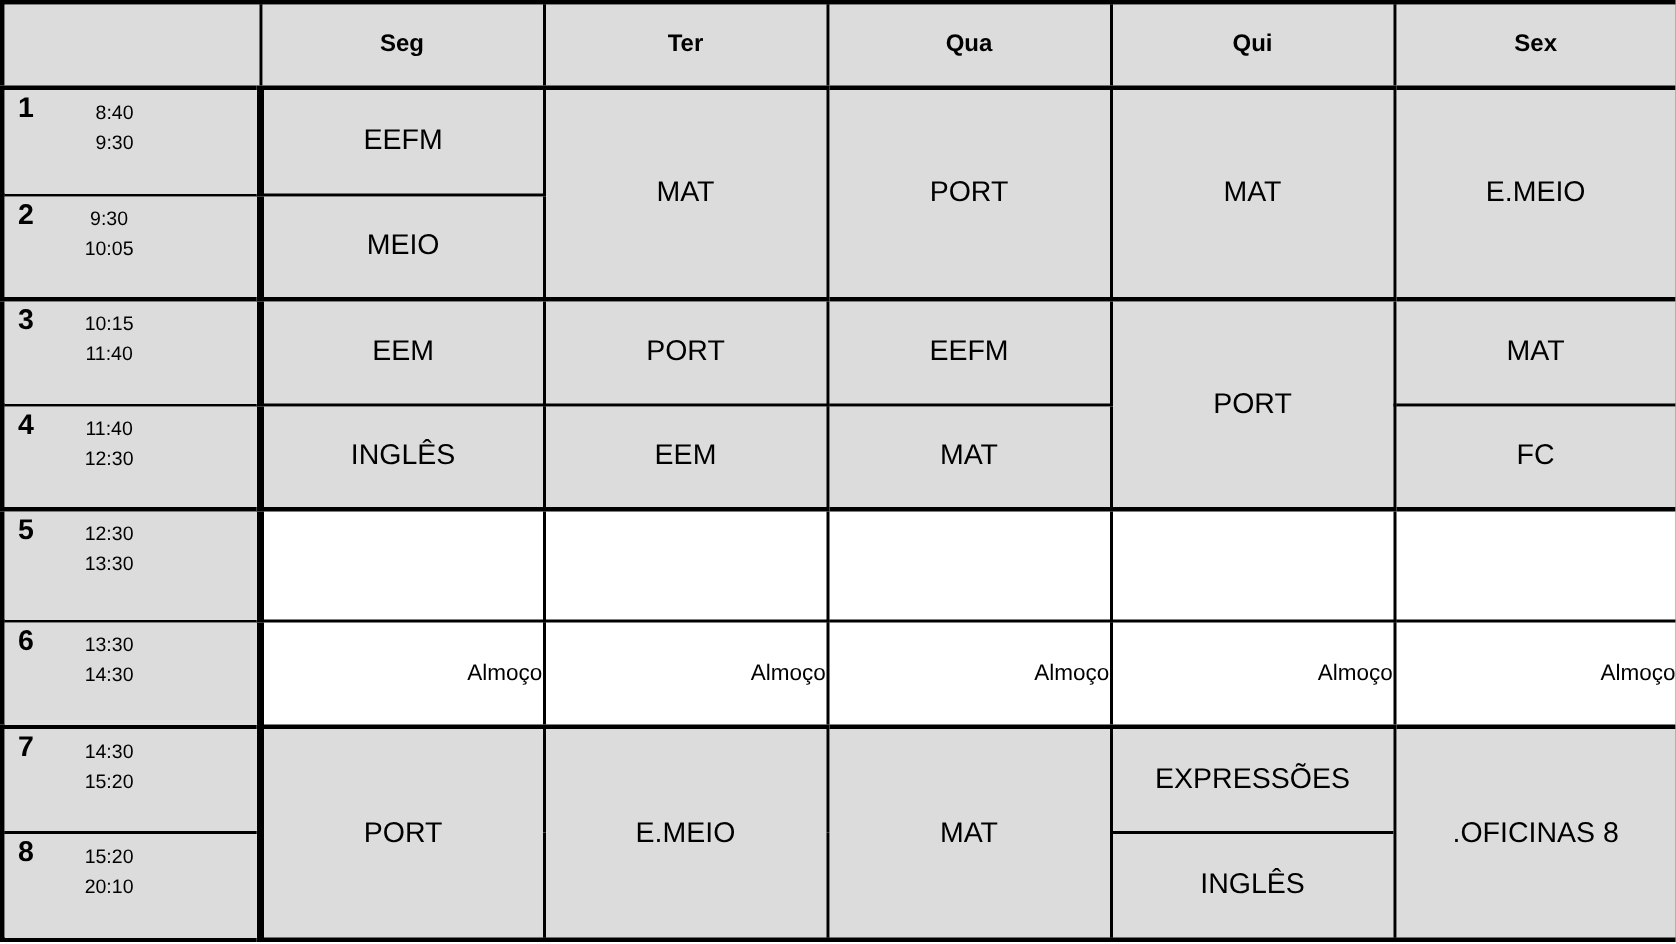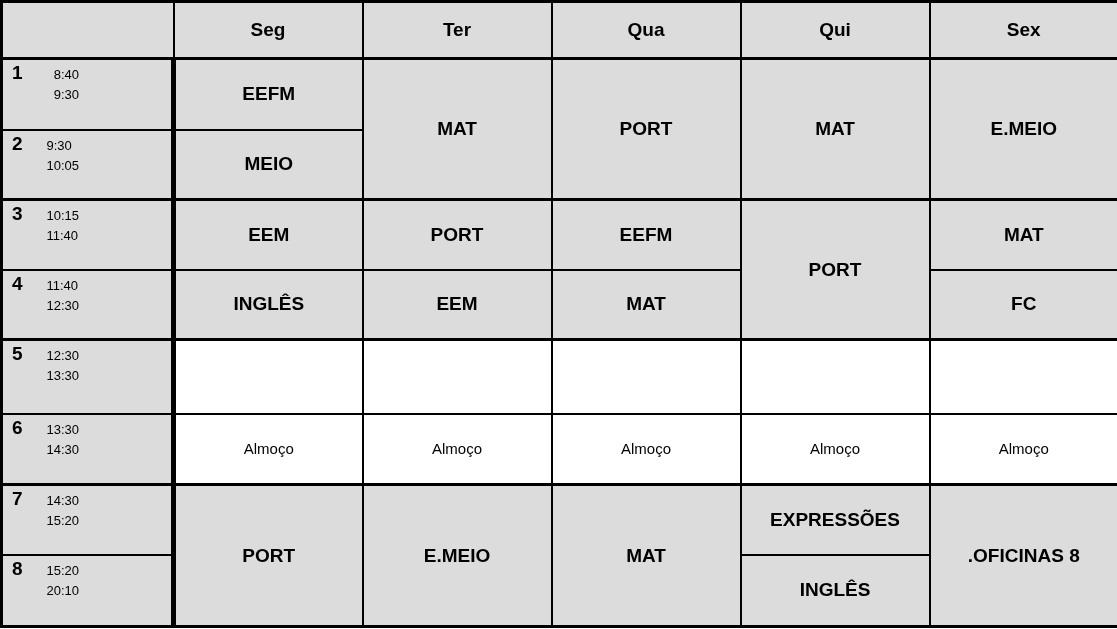--- a/index.html
+++ b/index.html
@@ -22,56 +22,57 @@
     background:var(--cell-gray);
     text-align:center;
     vertical-align:middle;
     padding:0;
     overflow:hidden;
   }
   
   tr.header{height:57px;}
   td.day-header{
     font-weight:bold;
-    font-size:19px;
+    font-size:16px;
     border-bottom:3px solid var(--border);
   }
   td.corner{border-bottom:3px solid var(--border);}
   
   td.time-cell{
     border-right:5px solid var(--border);
     vertical-align:top;
     position:relative;
   }
   .pnum{
     position:absolute;
     left:9px;
     top:2px;
     font-weight:bold;
     font-size:19px;
   }
   .times{
     position:absolute;
     top:5px;
-    right:92px;
-    text-align:left;
+    right:82px;
+    text-align:center;
     font-size:13px;
     line-height:1.55;
     font-weight:normal;
   }
   
   td.subject{
-    font-weight:bold;
+    font-weight:normal;
     font-size:19px;
   }
   td.white{background:var(--lunch-bg);}
   td.lunch{
     background:var(--lunch-bg);
     font-size:15px;
     font-weight:normal;
+    text-align:right;
   }
   
   td.b-thin{border-bottom:1px solid var(--border);}
   td.b-thick{border-bottom:3px solid var(--border);}
   
   tr.r1{height:71px;} tr.r2{height:70px;}
   tr.r3{height:70px;} tr.r4{height:70px;}
   tr.r5{height:74px;} tr.r6{height:71px;}
   tr.r7{height:70px;} tr.r8{height:72px;}
 </style>

